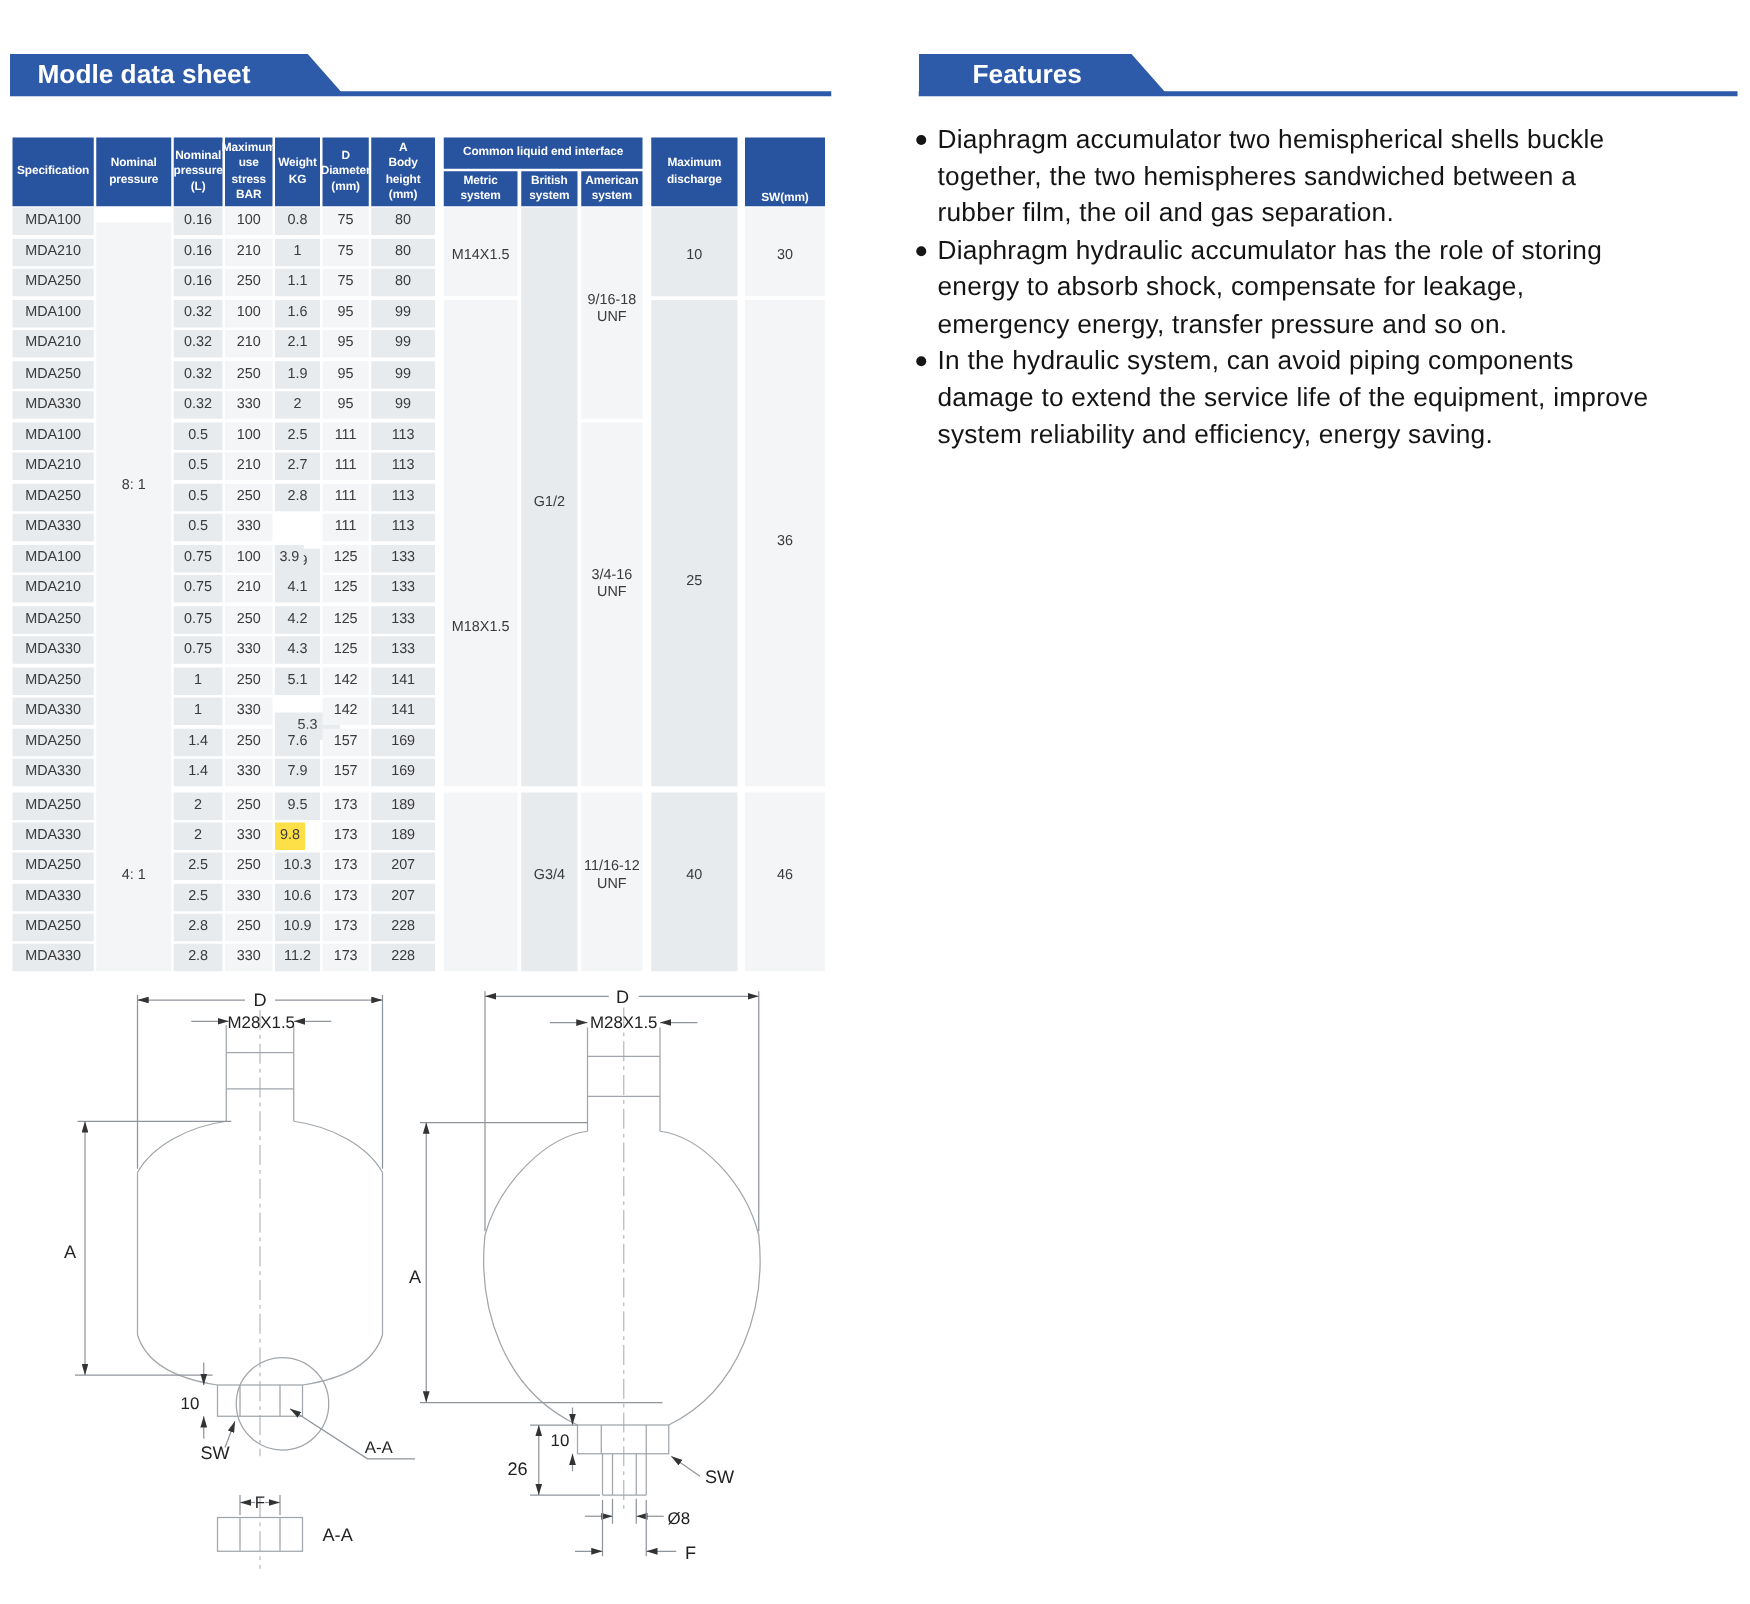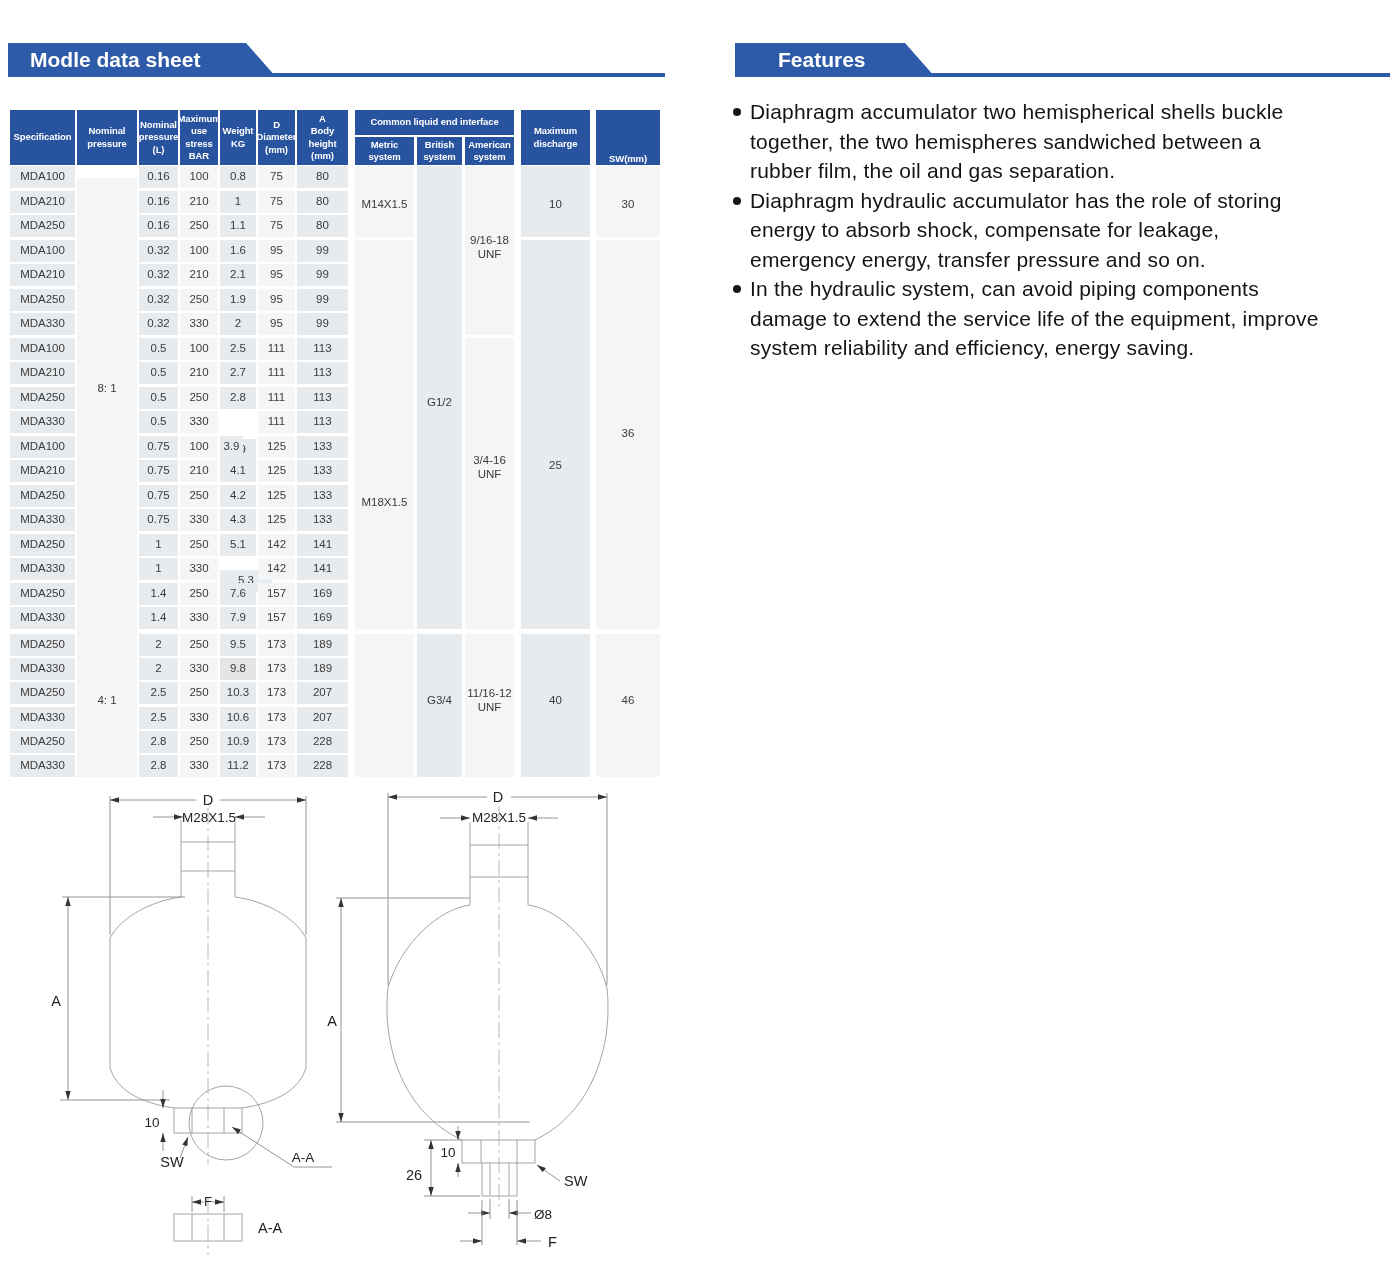--- a/index.html
+++ b/index.html
@@ -493,21 +493,21 @@
     </div>
     <div class="td" style="left: 0px; top: 548.2px; width: 65px; height: 22px; background: rgb(232, 235, 238);">
       <span class="pre">MDA330</span>
     </div>
     <div class="td" style="left: 129px; top: 548.2px; width: 39px; height: 22px; background: rgb(232, 235, 238);">
       <span class="pre">2</span>
     </div>
     <div class="td" style="left: 170px; top: 548.2px; width: 38px; height: 22px; background: rgb(244, 245, 247);">
       <span class="pre">330</span>
     </div>
-    <div class="td" style="left: 210px; top: 548.2px; width: 36px; height: 22px; background: #e5e5e5; justify-content: center;">
+    <div class="td" style="left: 210px; top: 548.2px; width: 24px; height: 22px; background: #fde047; justify-content: center;">
       <span class="pre">9.8</span>
     </div>
     <div class="td" style="left: 248px; top: 548.2px; width: 37px; height: 22px; background: rgb(244, 245, 247);">
       <span class="pre">173</span>
     </div>
     <div class="td" style="left: 287px; top: 548.2px; width: 51px; height: 22px; background: rgb(232, 235, 238);">
       <span class="pre">189</span>
     </div>
     <div class="td" style="left: 0px; top: 572.4px; width: 65px; height: 22px; background: rgb(232, 235, 238);">
       <span class="pre">MDA250</span>

